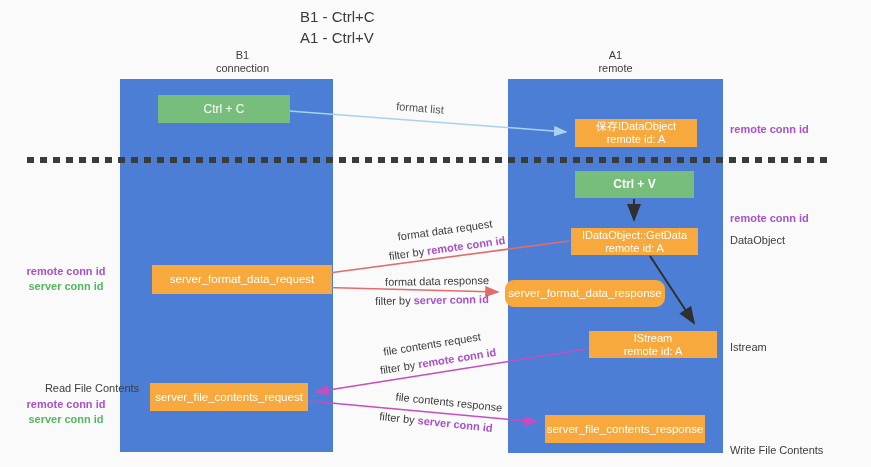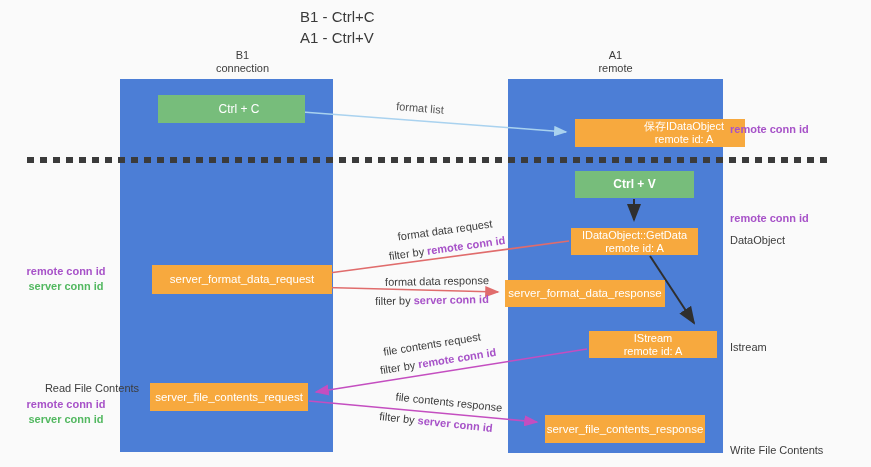--- a/index.html
+++ b/index.html
@@ -19,26 +19,26 @@
 
   .divider{position:absolute;left:27px;top:157px;width:803px;height:6px;
            background:repeating-linear-gradient(90deg,#3b3b3b 0 7px,transparent 7px 13px);}
 
   svg.arrows{position:absolute;left:0;top:0;pointer-events:none;}
 
   .box{position:absolute;display:flex;flex-direction:column;align-items:center;justify-content:center;
        color:#fff;font-size:11px;line-height:13px;text-align:center;white-space:nowrap;}
   .box.green{background:#77bd7b;}
   .box.orange{background:#f7a93e;}
-  .b-ctrlc{left:158px;top:95px;width:132px;height:28px;font-size:12px;padding-left:15px;}
-  .b-save{left:575px;top:119px;width:122px;height:28px;padding-left:48px;}
+  .b-ctrlc{left:158px;top:95px;width:132px;height:28px;font-size:12px;}
+  .b-save{left:575px;top:119px;width:122px;height:28px;}
   .b-ctrlv{left:575px;top:171px;width:119px;height:27px;font-size:12px;font-weight:bold;}
   .b-getdata{left:571px;top:228px;width:127px;height:27px;}
   .b-fmt-req{left:152px;top:265px;width:180px;height:29px;font-size:11.5px;}
-  .b-fmt-resp{left:505px;top:280px;width:160px;height:27px;font-size:11.5px;}
+  .b-fmt-resp{left:505px;top:280px;width:160px;height:27px;font-size:11.5px;border-radius:9px;}
   .b-istream{left:589px;top:331px;width:128px;height:27px;}
   .b-file-req{left:150px;top:383px;width:158px;height:28px;font-size:11.5px;}
   .b-file-resp{left:545px;top:415px;width:160px;height:28px;font-size:11.5px;}
 
   .flow-label{position:absolute;font-size:11px;color:#3c3c3c;white-space:nowrap;}
   .kw{font-weight:bold;margin-left:3px;}
   .kw-purple{color:#a752c8;}
   .fl-format-list{left:420px;top:108px;transform:translate(-50%,-50%) rotate(4.5deg);color:#555;}
   .fl-fdr1{left:445px;top:230px;transform:translate(-50%,-50%) rotate(-8deg);}
   .fl-fdr2{left:447px;top:248px;transform:translate(-50%,-50%) rotate(-8deg);}

